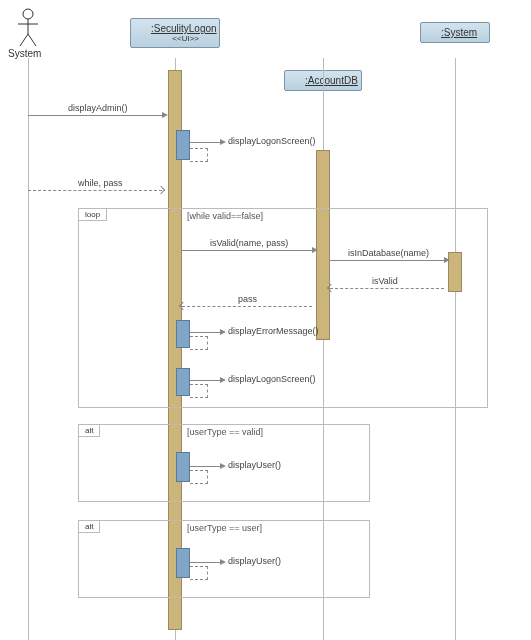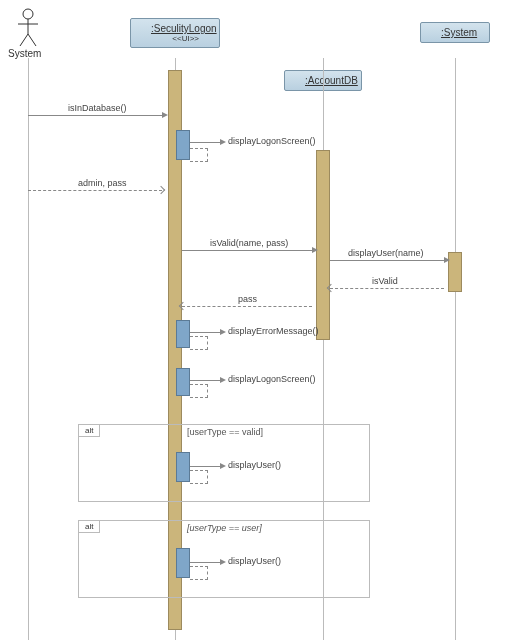--- a/index.html
+++ b/index.html
@@ -164,49 +164,53 @@
 
   <div class="lifeline" style="left:28px;"></div>
   <div class="lifeline" style="left:175px;"></div>
   <div class="lifeline" style="left:323px;"></div>
   <div class="lifeline" style="left:455px;"></div>
 
   <div class="act" style="left:168px; top:70px; width:14px; height:560px;"></div>
   <div class="act" style="left:316px; top:150px; width:14px; height:190px;"></div>
 
   <div class="msg" style="left:28px; top:105px; width:140px;">
-    <div class="label" style="left:40px;">isInDatabase()</div>
+    <div class="label" style="left:40px;">displayAdmin()</div>
     <div class="line" style="left:0; width:134px;"></div>
     <div class="arrowhead right" style="left:134px; top:7px;"></div>
   </div>
 
   <div class="act blue" style="left:176px; top:130px; width:14px; height:30px;"></div>
   <div class="msg" style="left:190px; top:132px;">
     <div class="line" style="left:0; width:30px;"></div>
     <div class="arrowhead right" style="left:30px; top:7px;"></div>
     <div class="label" style="left:38px; top:4px;">displayLogonScreen()</div>
   </div>
   <div class="selfret" style="left:190px; top:148px;"></div>
 
   <div class="msg dashed" style="left:28px; top:180px; width:140px;">
-    <div class="label" style="left:50px;">admin, pass</div>
+    <div class="label" style="left:50px;">while, pass</div>
     <div class="line" style="left:0; width:134px;"></div>
     <div class="arrowhead open-right" style="left:130px; top:7px;"></div>
   </div>
 
+  <div class="frag" style="left:78px; top:208px; width:410px; height:200px;">
+    <div class="tag">loop</div>
+    <div class="guard" style="left:108px; top:2px;">[while valid==false]</div>
+  </div>
 
   <div class="msg" style="left:182px; top:240px; width:136px;">
     <div class="label" style="left:28px;">isValid(name, pass)</div>
     <div class="line" style="left:0; width:130px;"></div>
     <div class="arrowhead right" style="left:130px; top:7px;"></div>
   </div>
 
   <div class="act" style="left:448px; top:252px; width:14px; height:40px;"></div>
   <div class="msg" style="left:330px; top:250px; width:120px;">
-    <div class="label" style="left:18px;">displayUser(name)</div>
+    <div class="label" style="left:18px;">isInDatabase(name)</div>
     <div class="line" style="left:0; width:114px;"></div>
     <div class="arrowhead right" style="left:114px; top:7px;"></div>
   </div>
 
   <div class="msg dashed" style="left:330px; top:278px; width:120px;">
     <div class="label" style="left:42px;">isValid</div>
     <div class="line" style="left:0; width:114px;"></div>
     <div class="arrowhead open-left" style="left:-2px; top:7px;"></div>
   </div>
 
@@ -239,21 +243,21 @@
   <div class="act blue" style="left:176px; top:452px; width:14px; height:30px;"></div>
   <div class="msg" style="left:190px; top:456px;">
     <div class="line" style="left:0; width:30px;"></div>
     <div class="arrowhead right" style="left:30px; top:7px;"></div>
     <div class="label" style="left:38px; top:4px;">displayUser()</div>
   </div>
   <div class="selfret" style="left:190px; top:470px;"></div>
 
   <div class="frag" style="left:78px; top:520px; width:292px; height:78px;">
     <div class="tag">alt</div>
-    <div class="guard" style="left:108px; top:2px;font-style:italic;">[userType == user]</div>
+    <div class="guard" style="left:108px; top:2px;">[userType == user]</div>
   </div>
   <div class="act blue" style="left:176px; top:548px; width:14px; height:30px;"></div>
   <div class="msg" style="left:190px; top:552px;">
     <div class="line" style="left:0; width:30px;"></div>
     <div class="arrowhead right" style="left:30px; top:7px;"></div>
     <div class="label" style="left:38px; top:4px;">displayUser()</div>
   </div>
   <div class="selfret" style="left:190px; top:566px;"></div>
 
 </div>

